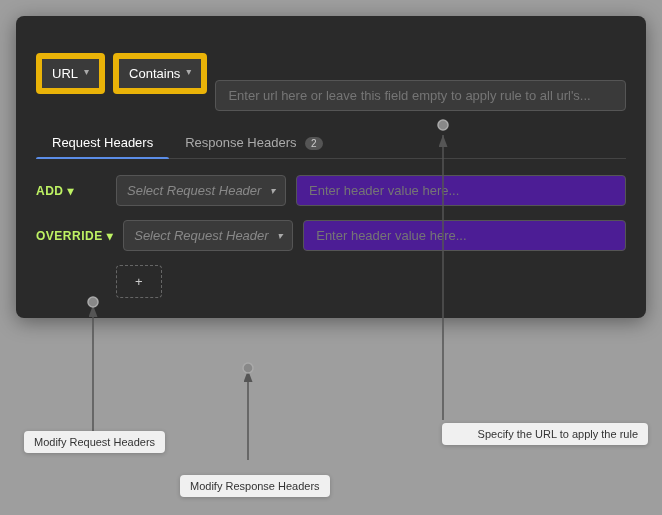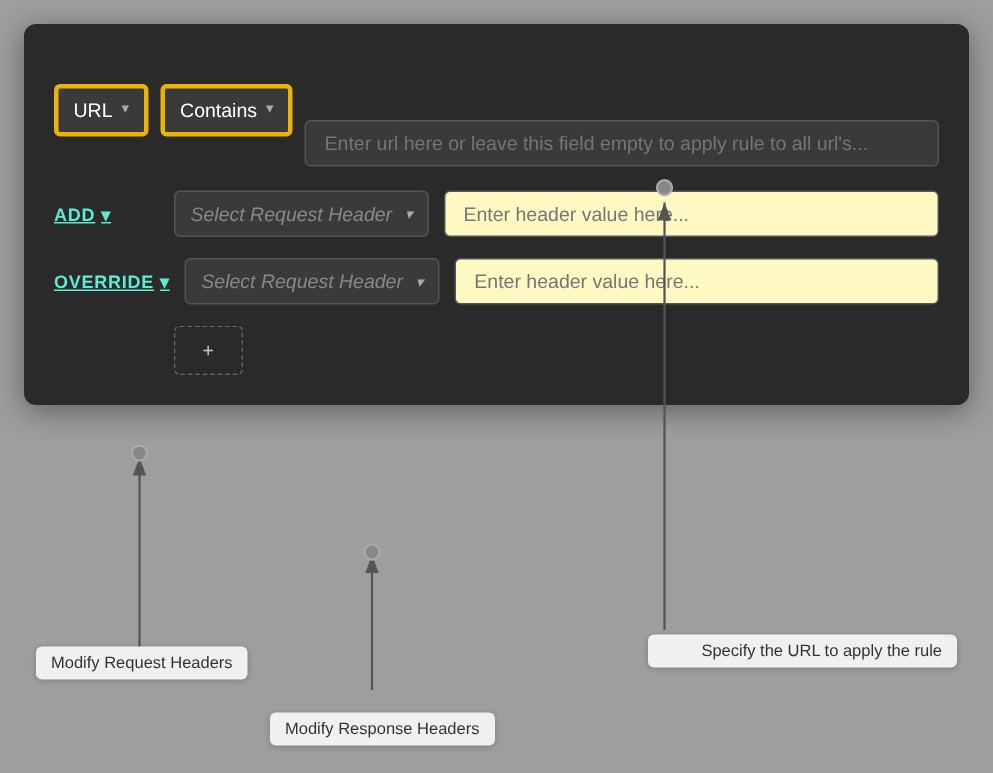--- a/index.html
+++ b/index.html
@@ -38,21 +38,21 @@
 
     .url-row {
       display: flex;
       align-items: center;
       gap: 8px;
       margin-bottom: 16px;
     }
 
     .select-btn {
       background: #3a3a3a;
-      border: 3px solid #eab308;
+      border: 6px solid #eab308;
       border-radius: 4px;
       color: #fff;
       padding: 7px 10px;
       font-size: 13px;
       display: flex;
       align-items: flex-start;
       gap: 6px;
       cursor: pointer;
       white-space: nowrap;
     }
@@ -117,49 +117,48 @@
     }
 
     .section-row {
       display: flex;
       align-items: center;
       gap: 10px;
       margin-bottom: 14px;
     }
 
     .section-label {
-      color: #5eead4;
+      color: #bef264;
       font-size: 12px;
       font-weight: 700;
       letter-spacing: 0.5px;
       min-width: 70px;
       display: flex;
       align-items: center;
       gap: 4px;
-      text-decoration: underline;
     }
 
     .header-select {
       background: #3a3a3a;
       border: 1px solid #555;
       border-radius: 4px;
       color: #888;
       padding: 7px 10px;
       font-size: 13px;
       display: flex;
       align-items: center;
       gap: 6px;
       cursor: pointer;
       min-width: 170px;
       font-style: italic;
     }
 
     .header-input {
       flex: 1;
-      background: #fef9c3;
+      background: #4c1d95;
       border: 1px solid #555;
       border-radius: 4px;
       color: #888;
       padding: 7px 12px;
       font-size: 13px;
       outline: none;
     }
 
     .add-modification-btn {
       display: flex;
@@ -209,20 +208,29 @@
       <span>URL</span>
       <span class="chevron">▾</span>
     </button>
     <button class="select-btn">
       <span>Contains</span>
       <span class="chevron">▾</span>
     </button>
     <input class="url-input" type="text" placeholder="Enter url here or leave this field empty to apply rule to all url's..." style="">
   </div>
 
+  <div class="tabs">
+    <div class="tab active">
+      <span>Request Headers</span>
+    </div>
+    <div class="tab">
+      <span>Response Headers</span>
+      <span class="tab-badge">2</span>
+    </div>
+  </div>
 
   <div class="section-row">
     <div class="section-label">
       <span>ADD</span>
       <span>▾</span>
     </div>
     <div class="header-select">
       <span>Select Request Header</span>
       <span style="margin-left:auto;color:#aaa;font-size:10px;">▾</span>
     </div>
@@ -266,15 +274,15 @@
 </svg>
 
 <div class="annotation-bubble" style="bottom: 62px; left: 24px;">
   <span>Modify Request Headers</span>
 </div>
 
 <div class="annotation-bubble" style="bottom: 18px; left: 180px;">
   <span>Modify Response Headers</span>
 </div>
 
-<div class="annotation-bubble" style="bottom: 70px; right: 24px; padding-left: 36px;">
+<div class="annotation-bubble" style="bottom: 70px; right: 14px; padding-left: 36px;">
   <span>Specify the URL to apply the rule</span>
 </div>
 
 </body></html>

